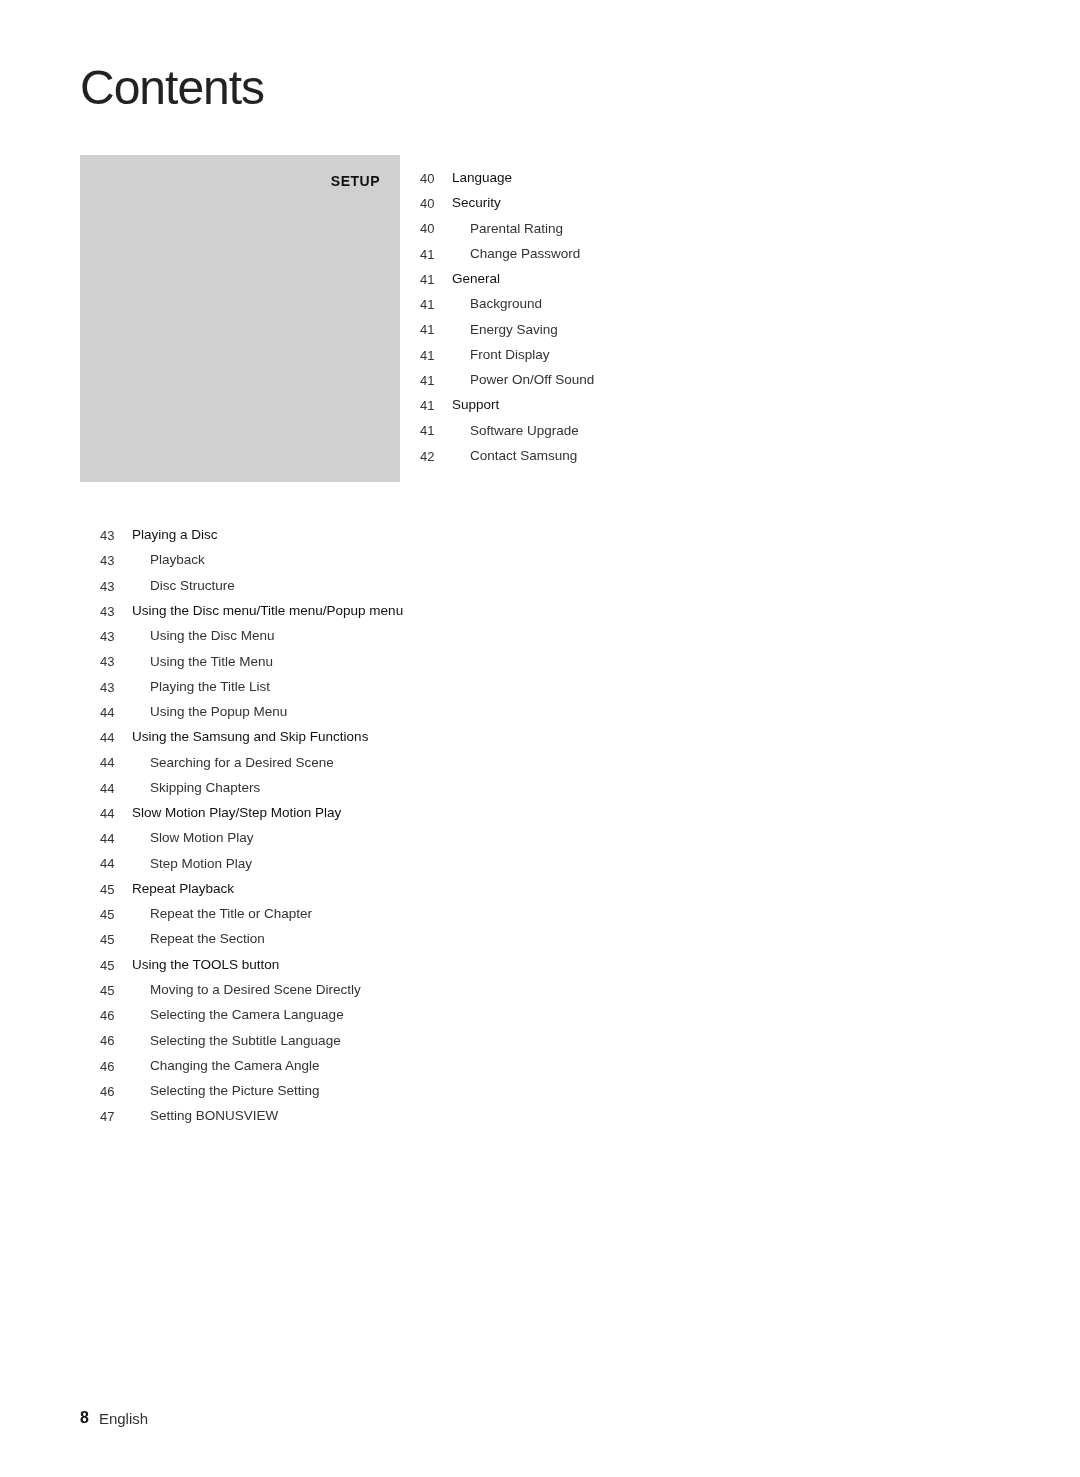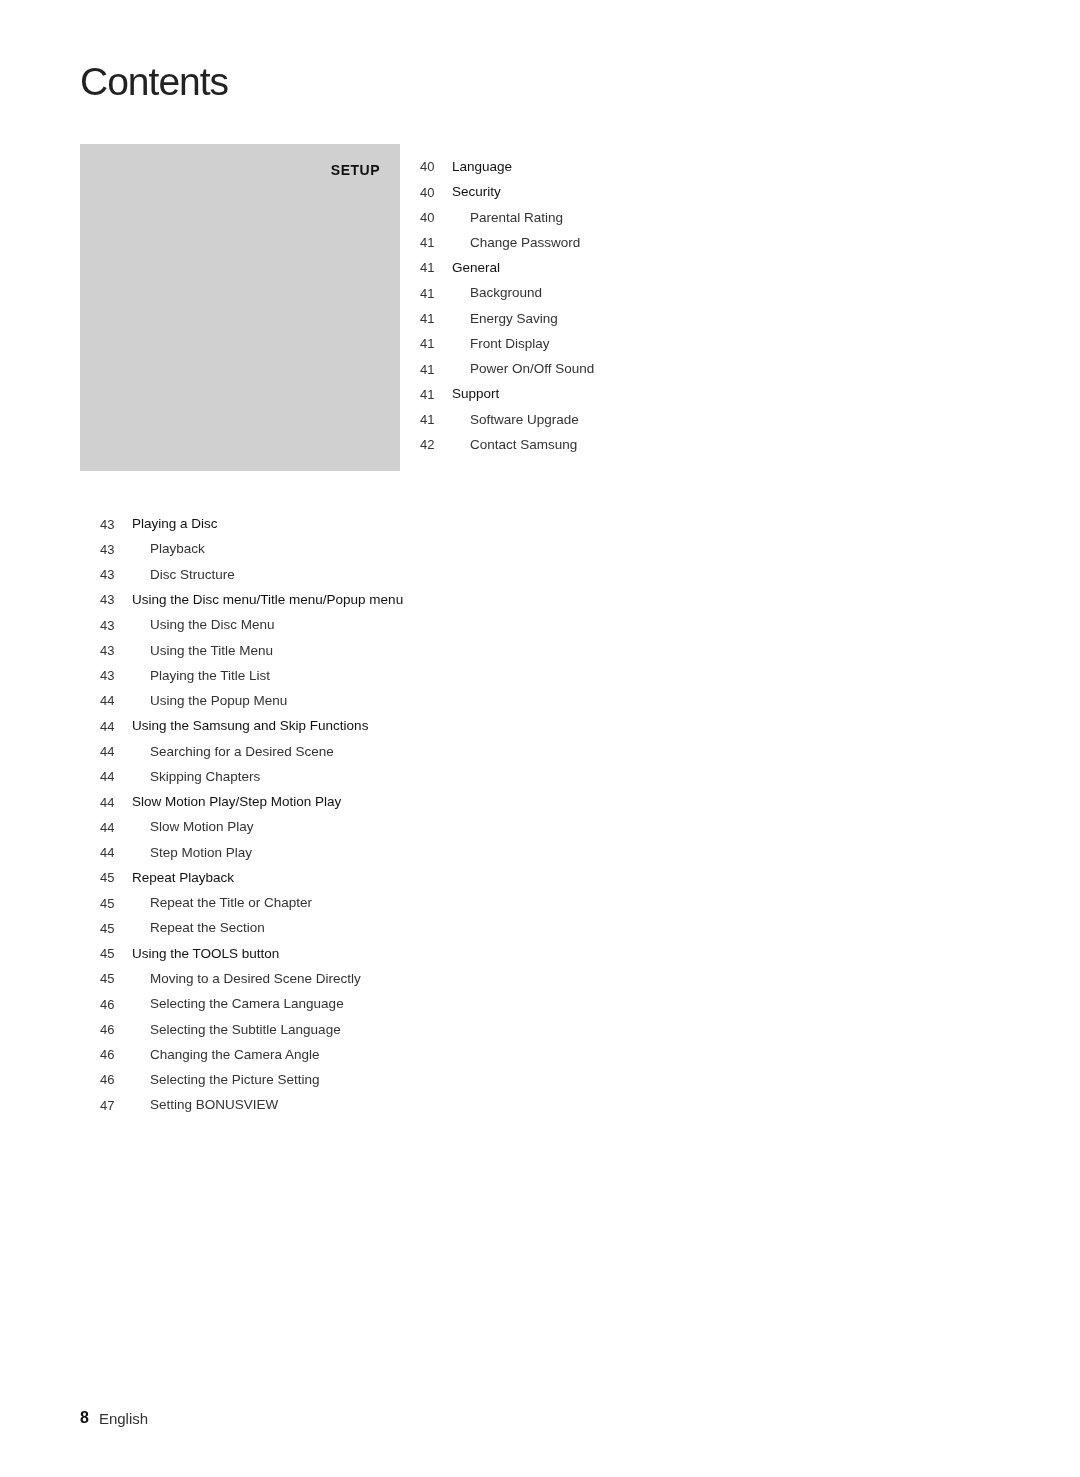--- a/index.html
+++ b/index.html
@@ -11,21 +11,21 @@
     body {
       background: #ffffff;
       font-family: 'Arial', sans-serif;
       width: 1080px;
       min-height: 1477px;
       padding: 60px 80px 60px 80px;
       position: relative;
     }
 
     .page-title {
-      font-size: 39px;
+      font-size: 48px;
       font-weight: 300;
       color: #222;
       margin-bottom: 40px;
       letter-spacing: -1px;
     }
 
     .section {
       display: flex;
       margin-bottom: 30px;
     }
@@ -49,21 +49,21 @@
       letter-spacing: 0.5px;
     }
 
     .section-content {
       flex: 1;
       padding: 12px 0 12px 20px;
     }
 
     .toc-entry {
       display: flex;
-      align-items: center;
+      align-items: flex-end;
       margin-bottom: 3px;
       font-size: 13.5px;
       line-height: 1.65;
     }
 
     .toc-page {
       min-width: 32px;
       color: #333;
       font-size: 13px;
     }

